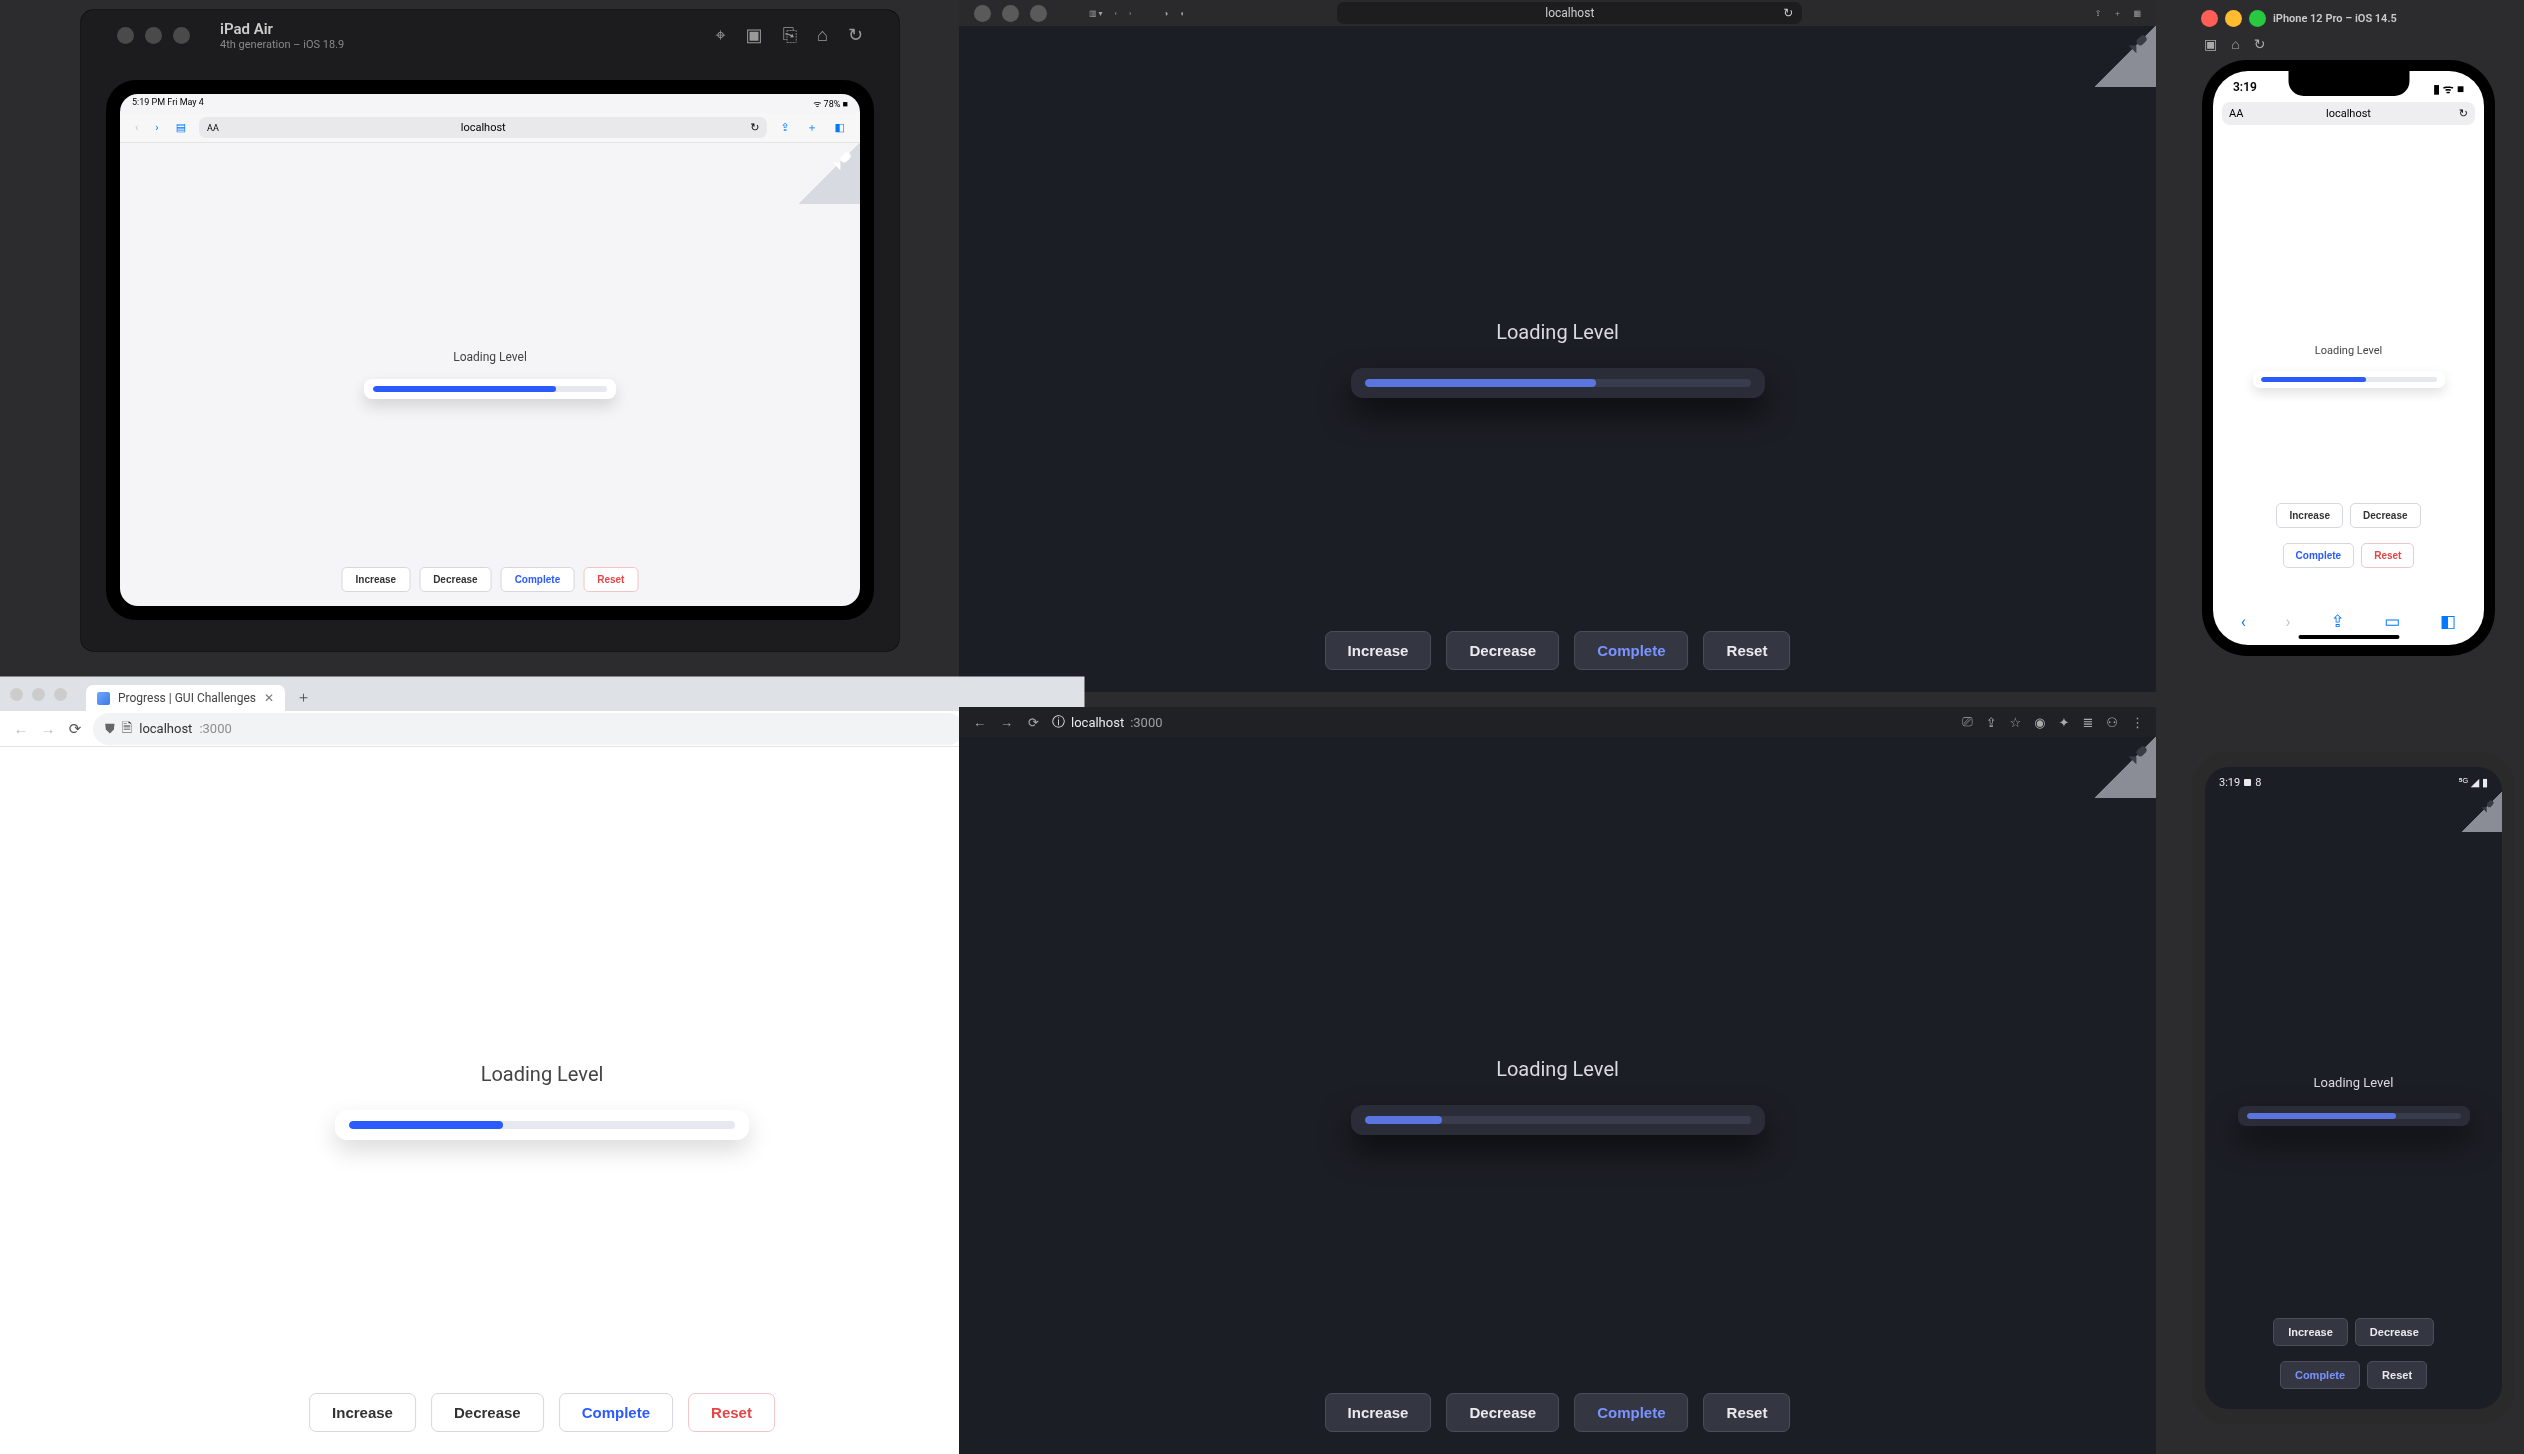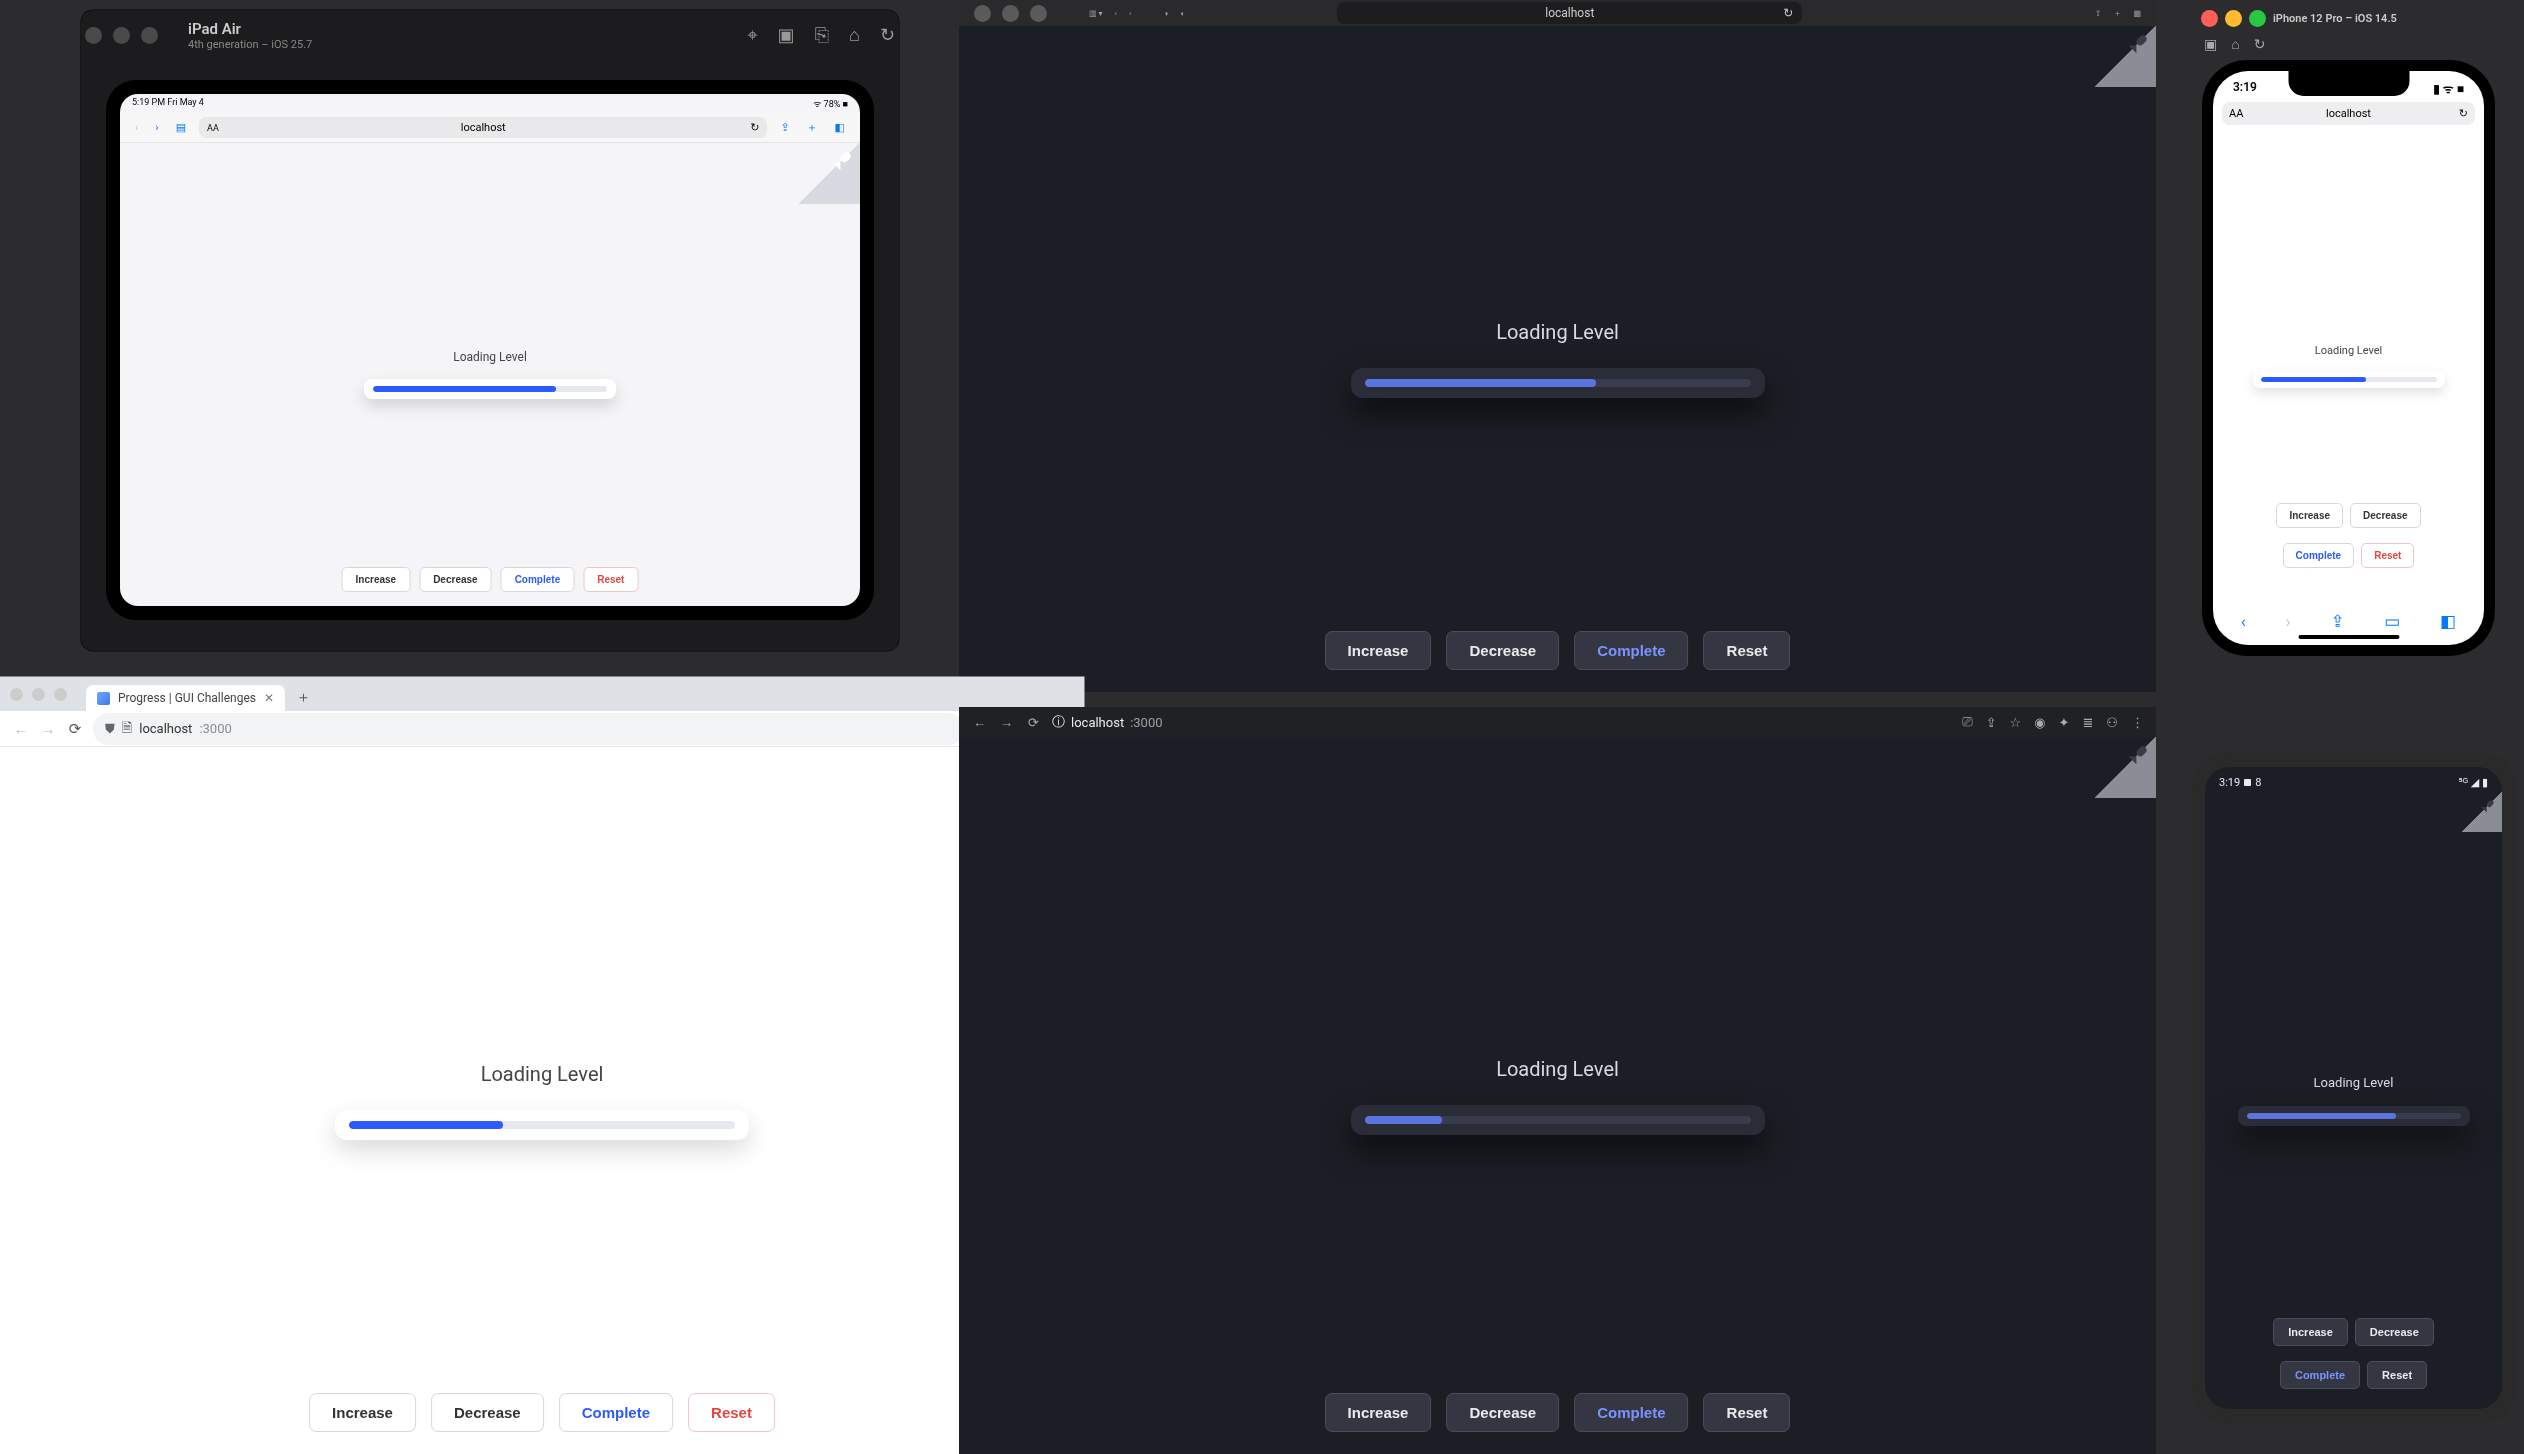--- a/index.html
+++ b/index.html
@@ -14,21 +14,21 @@
 .abs { position: absolute; }
 
 
 .ipad-window {
   left: 81px; top: 10px; width: 818px; height: 641px;
   background: #1c1c1e;
   border-radius: 12px;
   box-shadow: 0 0 0 0.5px #000;
 }
 .ipad-window-header {
-  height: 50px; display: flex; align-items: center; padding: 0 4px;
+  height: 50px; display: flex; align-items: center; padding: 0 36px;
   color: #aaa;
 }
 .traffic-lights { display: flex; gap: 11px; margin-right: 30px; }
 .traffic-dot { width: 17px; height: 17px; border-radius: 50%; }
 .ipad-window .traffic-dot { background: #4a4a4a; }
 .ipad-titlebox { flex: 1; }
 .ipad-title-main { font-size: 15px; font-weight: 600; color: #ccc; }
 .ipad-title-sub { font-size: 11px; color: #888; }
 .ipad-toolbar-icons { display: flex; gap: 20px; color: #999; font-size: 18px; }
 
@@ -203,21 +203,21 @@
 
 <div class="ipad-window abs">
   <div class="ipad-window-header">
     <div class="traffic-lights">
       <div class="traffic-dot"></div>
       <div class="traffic-dot"></div>
       <div class="traffic-dot"></div>
     </div>
     <div class="ipad-titlebox">
       <div class="ipad-title-main">iPad Air</div>
-      <div class="ipad-title-sub">4th generation – iOS 25.7</div>
+      <div class="ipad-title-sub">4th generation – iOS 18.9</div>
     </div>
     <div class="ipad-toolbar-icons">
       <span>⌖</span>
       <span>▣</span>
       <span>⎘</span>
       <span>⌂</span>
       <span>↻</span>
     </div>
   </div>
   <div class="ipad-frame">

